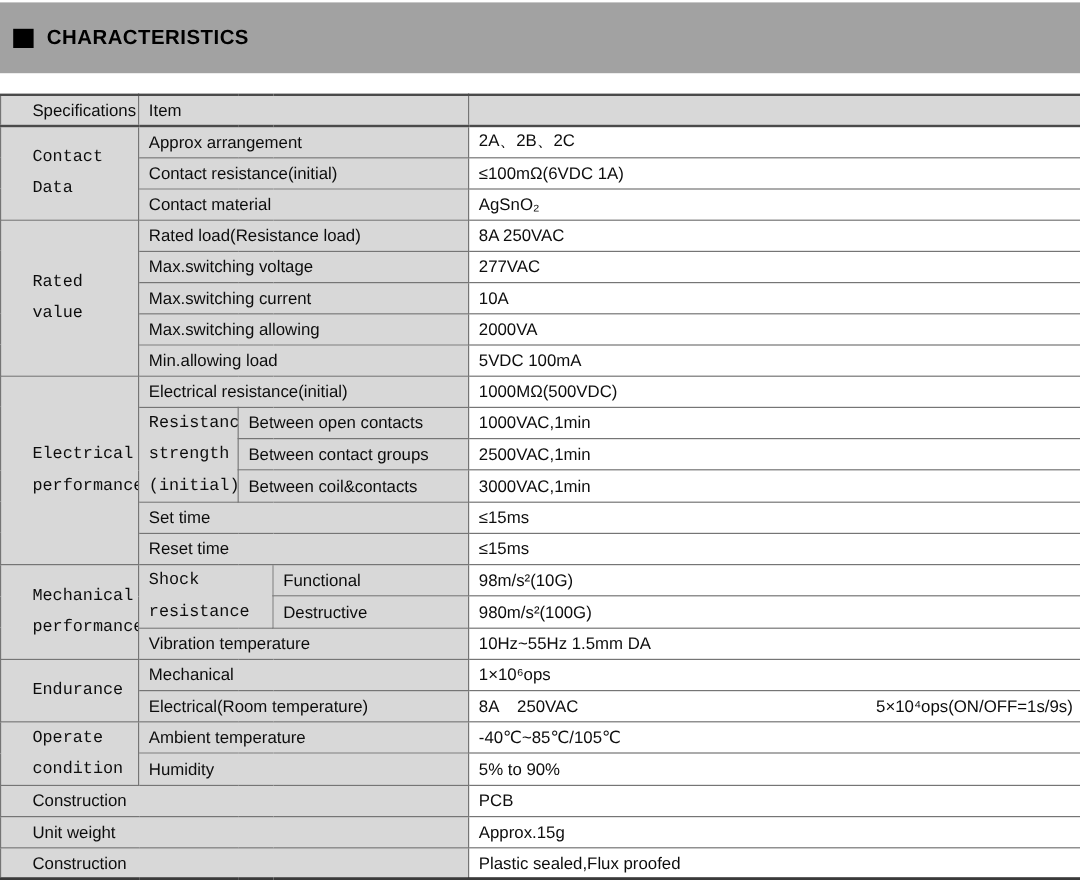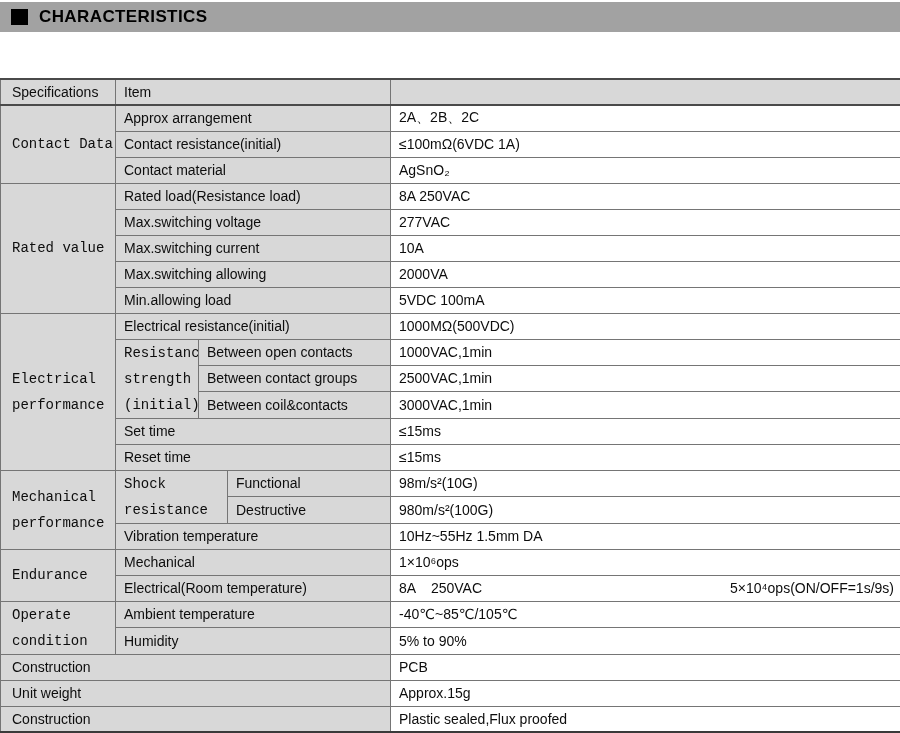--- a/index.html
+++ b/index.html
@@ -5,21 +5,21 @@
   * { box-sizing: border-box; margin: 0; padding: 0; }
   html, body {
     width: 900px; height: 733px;
     background: #ffffff;
     font-family: "Liberation Sans", "DejaVu Sans", sans-serif;
     color: #0d0d0d;
     overflow: hidden;
   }
   .title-bar {
     position: absolute; left: 0; top: 2px;
-    width: 900px; height: 30px;
+    width: 900px; height: 59px;
     background: #a2a2a2;
     display: flex; align-items: center;
   }
   .title-square {
     width: 17px; height: 16px;
     background: #000;
     margin-left: 11px;
     flex: 0 0 auto;
   }
   .title-text {
@@ -41,21 +41,21 @@
   td {
     border: 1px solid #757575;
     height: 26px;
     vertical-align: middle;
     background: #d8d8d8;
     padding: 0 0 0 8px;
     overflow: hidden;
     white-space: nowrap;
   }
   tr.head td { border-bottom: 2px solid #4a4a4a; }
-  td.gl { padding-left: 11px; }                  
+  td.gl { padding-left: 26px; }                  
   td.val { background: #ffffff; margin-left: 36px; }                
   td.hval { background: #d8d8d8; }               
   .ml { white-space: pre-line; line-height: 26px; font-family: Liberation Mono, monospace; }
   .vflex {
     display: flex; justify-content: space-between; align-items: center;
     padding-right: 6px; width: 100%;
   }
   .pre { white-space: pre; }
 </style>
 </head>

